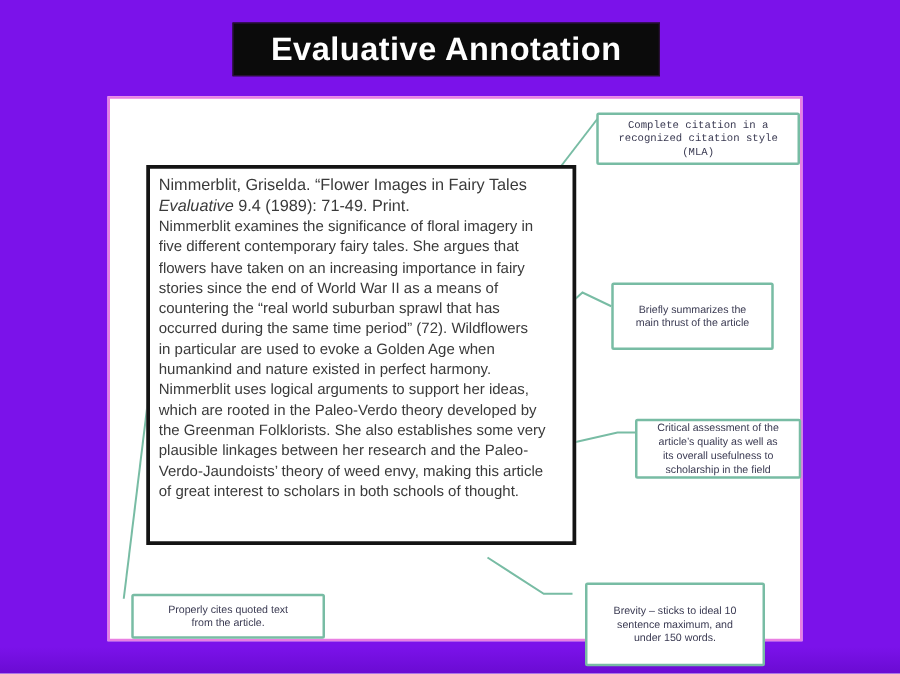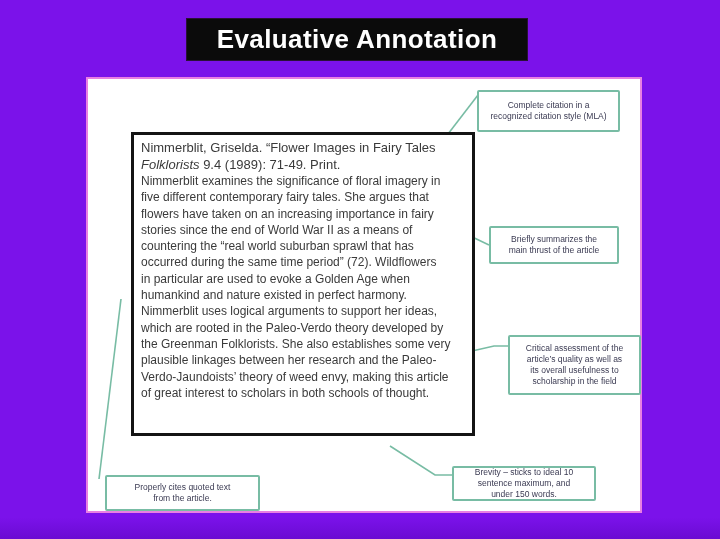--- a/index.html
+++ b/index.html
@@ -34,21 +34,21 @@
     background: #FFFFFF;
     border: 2px solid var(--slide_edge, #E97FE2);
   }
   .connectors {
     position: absolute;
     left: 0; top: 0; width: 556px; height: 436px;
     pointer-events: none;
   }
   .textbox {
     position: absolute;
-    left: 43px; top: 53px; width: 344px; height: 304px;
+    left: 29px; top: 53px; width: 344px; height: 304px;
     border: 3px solid var(--ink, #141414);
     background: #FFFFFF;
     padding: 4px 7px;
     overflow: hidden;
     color: var(--text, #3A3A3A);
   }
   .cit-line {
     font-size: 13px;
     line-height: 17px;
     white-space: nowrap;
@@ -65,25 +65,25 @@
     border: 2px solid var(--callout_border, #78BCA4);
     border-radius: 2px;
     display: flex; align-items: center; justify-content: center;
     text-align: center;
     font-size: 8.5px;
     line-height: 11px;
     color: var(--callout_text, #3A3A52);
     white-space: pre-line;
     padding: 2px;
   }
-  .callout-citation { left: 389px; top: 11px;  width: 143px; height: 42px; }
-  .callout-summary  { left: 401px; top: 147px; width: 130px; height: 38px; }
-  .callout-critical { left: 420px; top: 256px; width: 133px; height: 60px; }
+  .callout-citation { left: 389px; top: 11px;  width: 163px; height: 42px; font-family: Liberation Mono, monospace; }
+  .callout-summary  { left: 401px; top: 147px; width: 130px; height: 54px; }
+  .callout-critical { left: 420px; top: 256px; width: 133px; height: 48px; }
   .callout-quotes   { left: 17px;  top: 396px; width: 155px; height: 36px; }
-  .callout-brevity  { left: 364px; top: 387px; width: 144px; height: 35px; }
+  .callout-brevity  { left: 380px; top: 387px; width: 144px; height: 67px; }
 </style>
 </head>
 <body>
 
 <div class="stage">
 
   <div class="title-bar">
     <span>Evaluative Annotation</span>
   </div>
 
@@ -96,21 +96,21 @@
       <polyline points="33,220 11,400" fill="none" stroke="#78BCA4" stroke-width="1.6"></polyline>
       <polyline points="302,367 347,396 370,396" fill="none" stroke="#78BCA4" stroke-width="1.6"></polyline>
     </svg>
 
     <div class="textbox">
       <div class="citation">
         <div class="cit-line">
           <span>Nimmerblit, Griselda.  “Flower Images in Fairy Tales</span>
         </div>
         <div class="cit-line">
-          <span class="italic">Folklorists</span><span> 9.4 (1989): 71-49. Print.</span>
+          <span class="italic">Evaluative</span><span> 9.4 (1989): 71-49. Print.</span>
         </div>
       </div>
       <div class="body-text">Nimmerblit examines the significance of floral imagery in
 five different contemporary fairy tales.  She argues that
 flowers have taken on an increasing importance in fairy
 stories since the end of World War II as a means of
 countering the “real world suburban sprawl that has
 occurred during the same time period” (72).  Wildflowers
 in particular are used to evoke a Golden Age when
 humankind and nature existed in perfect harmony.

